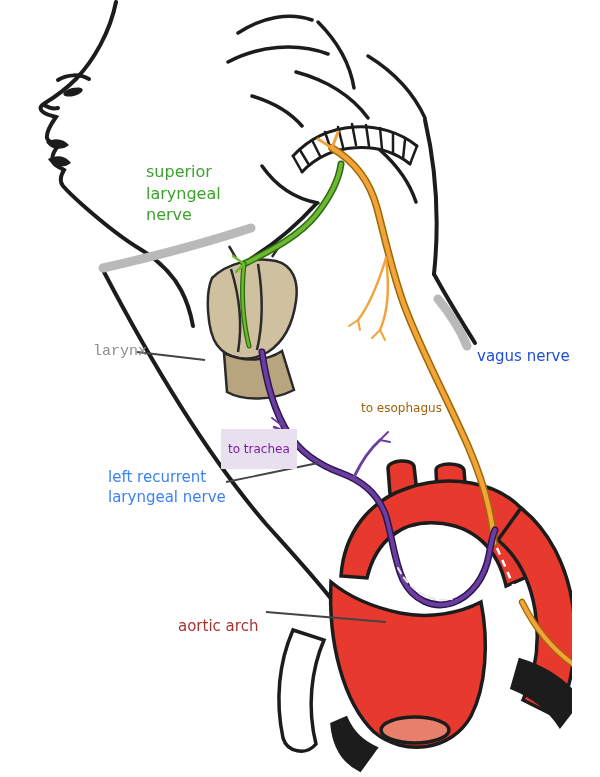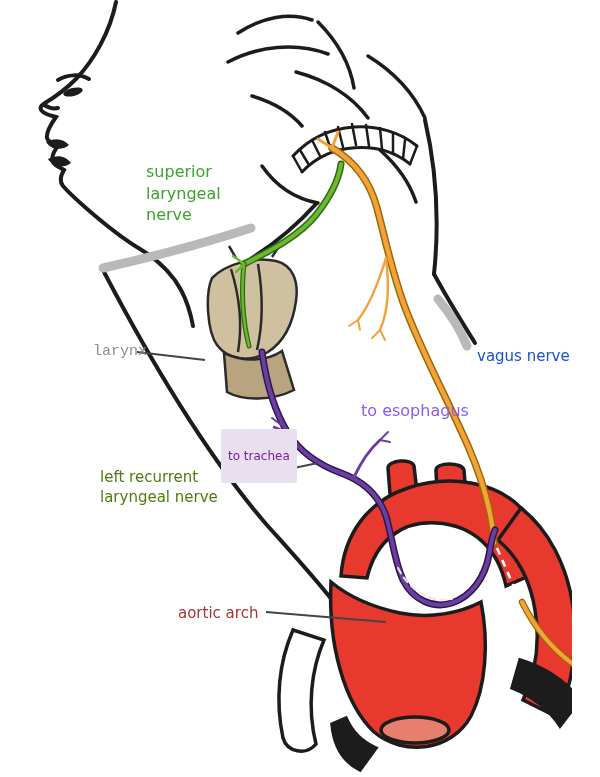--- a/index.html
+++ b/index.html
@@ -3,25 +3,25 @@
 <meta charset="utf-8">
 <style>
   html,body{margin:0;padding:0;background:#fff;}
   #stage{position:relative;width:572px;height:777px;background:#ffffff;overflow:hidden;
          font-family:"DejaVu Sans",sans-serif;}
   #stage svg{position:absolute;left:0;top:0;}
   .lbl{position:absolute;line-height:1.35;}
   .lbl-superior{left:146px;top:161px;width:102px;font-size:16px;color:#3ba32c;}
   .lbl-larynx{left:93px;top:342px;font-size:15px;color:#8d8d8d;font-family:Liberation Mono, monospace;}
   .lbl-vagus{left:477px;top:346px;font-size:15px;color:#1d4ed8;white-space:nowrap;}
-  .lbl-esoph{left:361px;top:400px;font-size:16px;color:#8b5cf6;white-space:nowrap;}
+  .lbl-esoph{left:361px;top:400px;font-size:12px;color:#a16207;white-space:nowrap;}
   .lbl-trachea{left:221px;top:429px;font-size:12px;color:#7a1fa2;background:#e9e0ef;
-               padding:19px 7px;white-space:nowrap;}
-  .lbl-recurrent{left:100px;top:467px;width:152px;font-size:15px;color:#4d7c0f;}
-  .lbl-aortic{left:178px;top:603px;font-size:15px;color:#aa3332;white-space:nowrap;}
+               padding:12px 7px;white-space:nowrap;}
+  .lbl-recurrent{left:108px;top:467px;width:152px;font-size:15px;color:#3b82f6;}
+  .lbl-aortic{left:178px;top:616px;font-size:15px;color:#aa3332;white-space:nowrap;}
 </style>
 </head>
 <body>
 
 <div id="stage">
 
   <svg width="600" height="777" viewBox="0 0 600 777">
 
     <g stroke="#1c1c1c" stroke-width="4" fill="none" stroke-linecap="round">
       <path d="M116,2 C110,32 94,60 76,79 C66,89 55,97 45,103 C40,106 39,109 43,112

